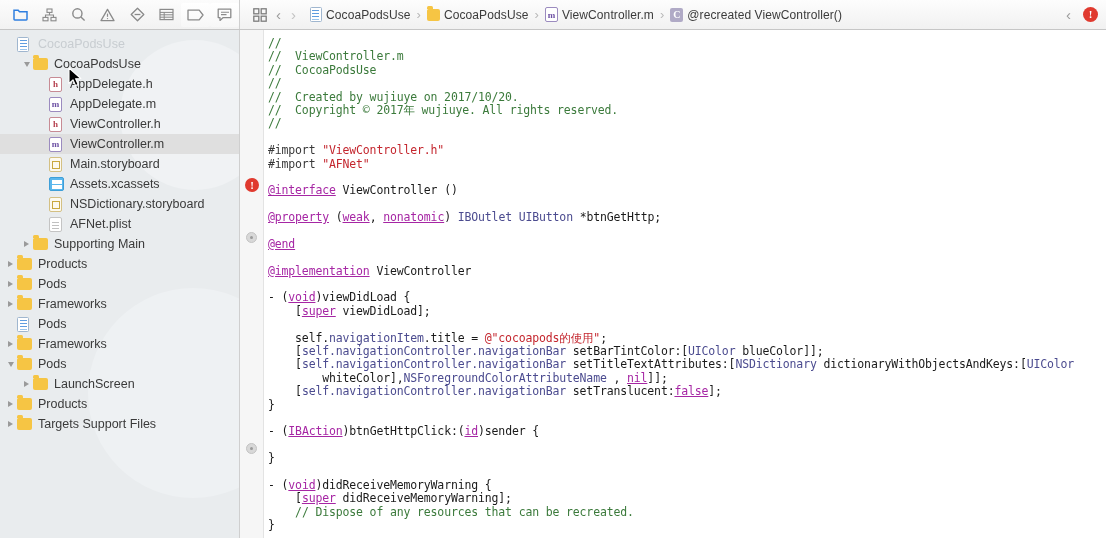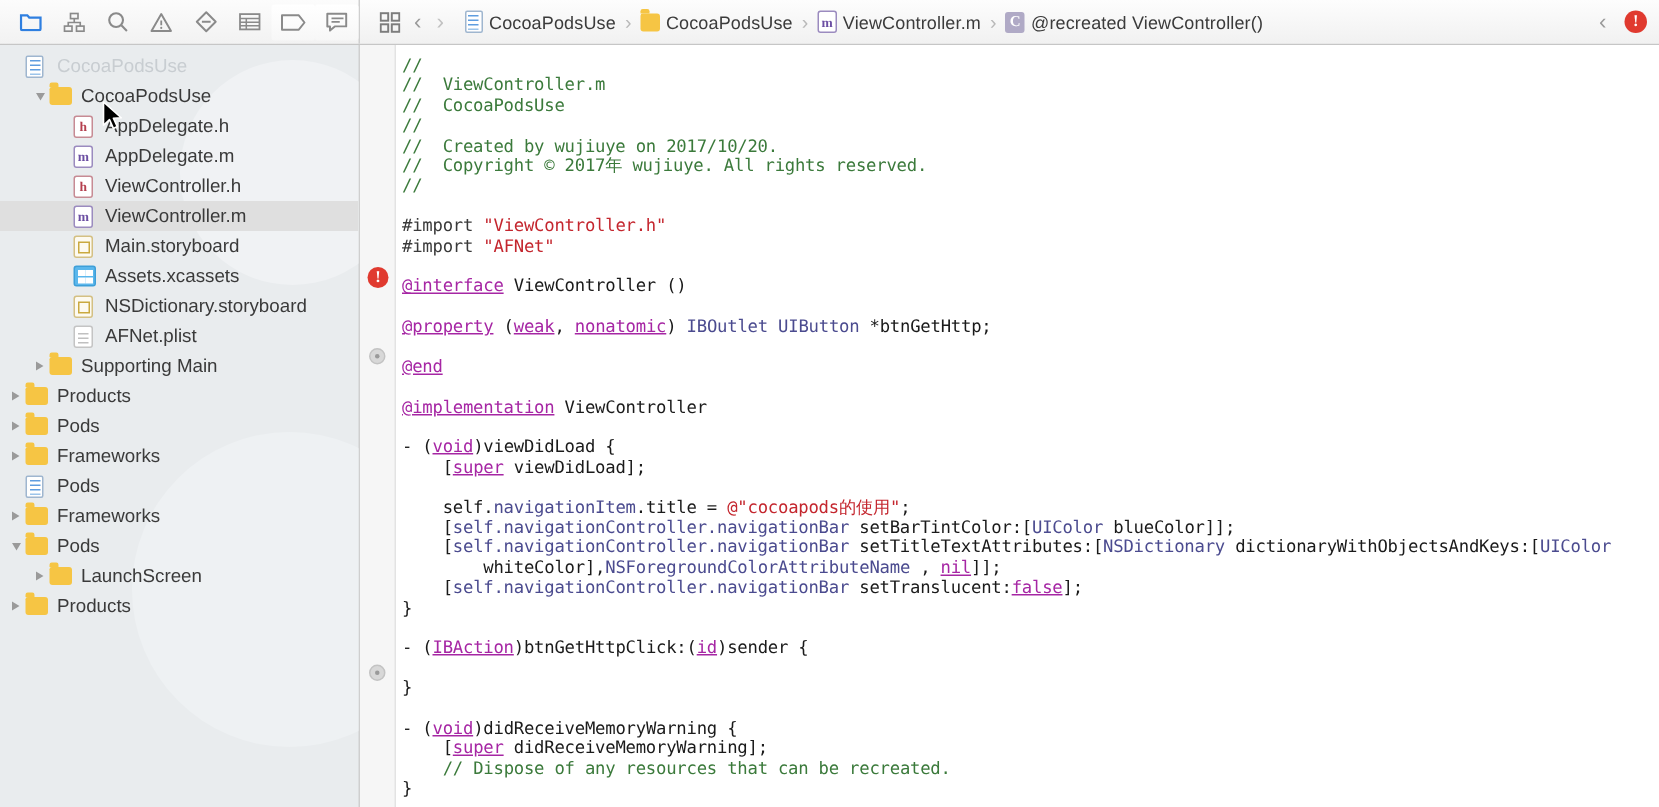--- a/index.html
+++ b/index.html
@@ -441,20 +441,30 @@
           <div class="row">
             <span style="width:4px;min-width:4px"></span>
             <span class="disc">
               <span class="tri-closed"></span>
             </span>
             <span class="ricon">
               <span class="ico-folder"></span>
             </span>
             <span class="rlabel">Products</span>
           </div>
+          <div class="row">
+            <span style="width:4px;min-width:4px"></span>
+            <span class="disc">
+              <span class="tri-closed"></span>
+            </span>
+            <span class="ricon">
+              <span class="ico-folder"></span>
+            </span>
+            <span class="rlabel">Targets Support Files</span>
+          </div>
         </div>
 
       <svg class="cursor-arrow" width="16" height="22" viewBox="0 0 16 22">
         <path d="M1 1 L1 16.5 L5 12.8 L7.6 18.6 L10.2 17.4 L7.6 11.8 L12.8 11.5 Z" fill="#000000" stroke="#ffffff" stroke-width="1.1" stroke-linejoin="round"></path>
       </svg>
     </div>
 
     <div class="editor-wrap">
       <div class="gutter">
         <div class="gutter-mark" style="top:148px">!</div>

